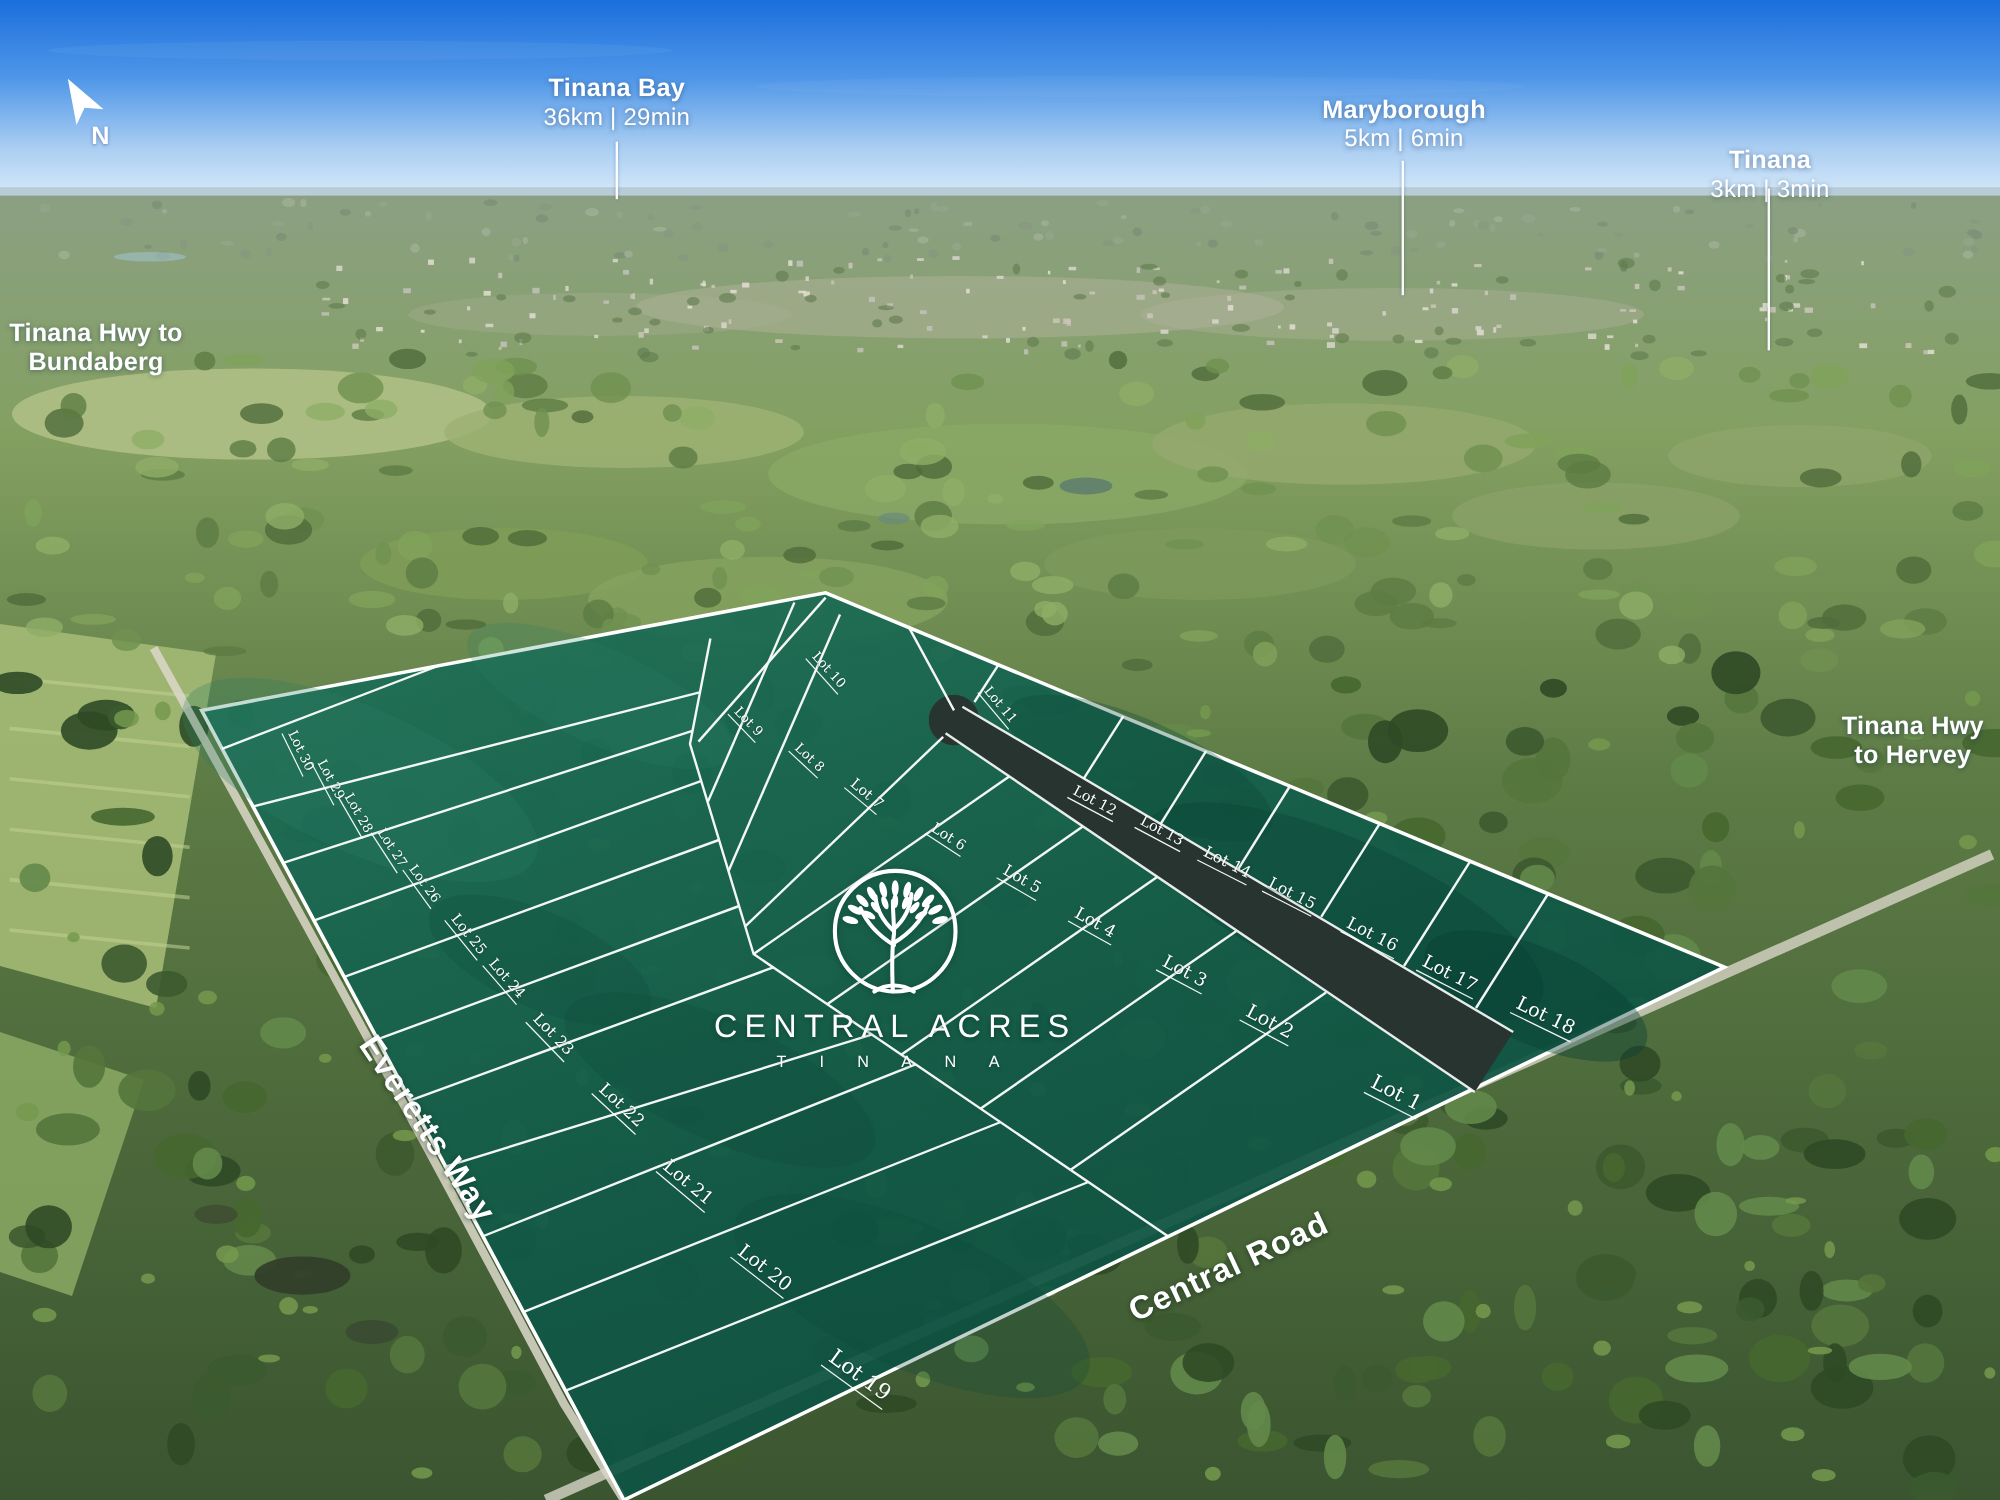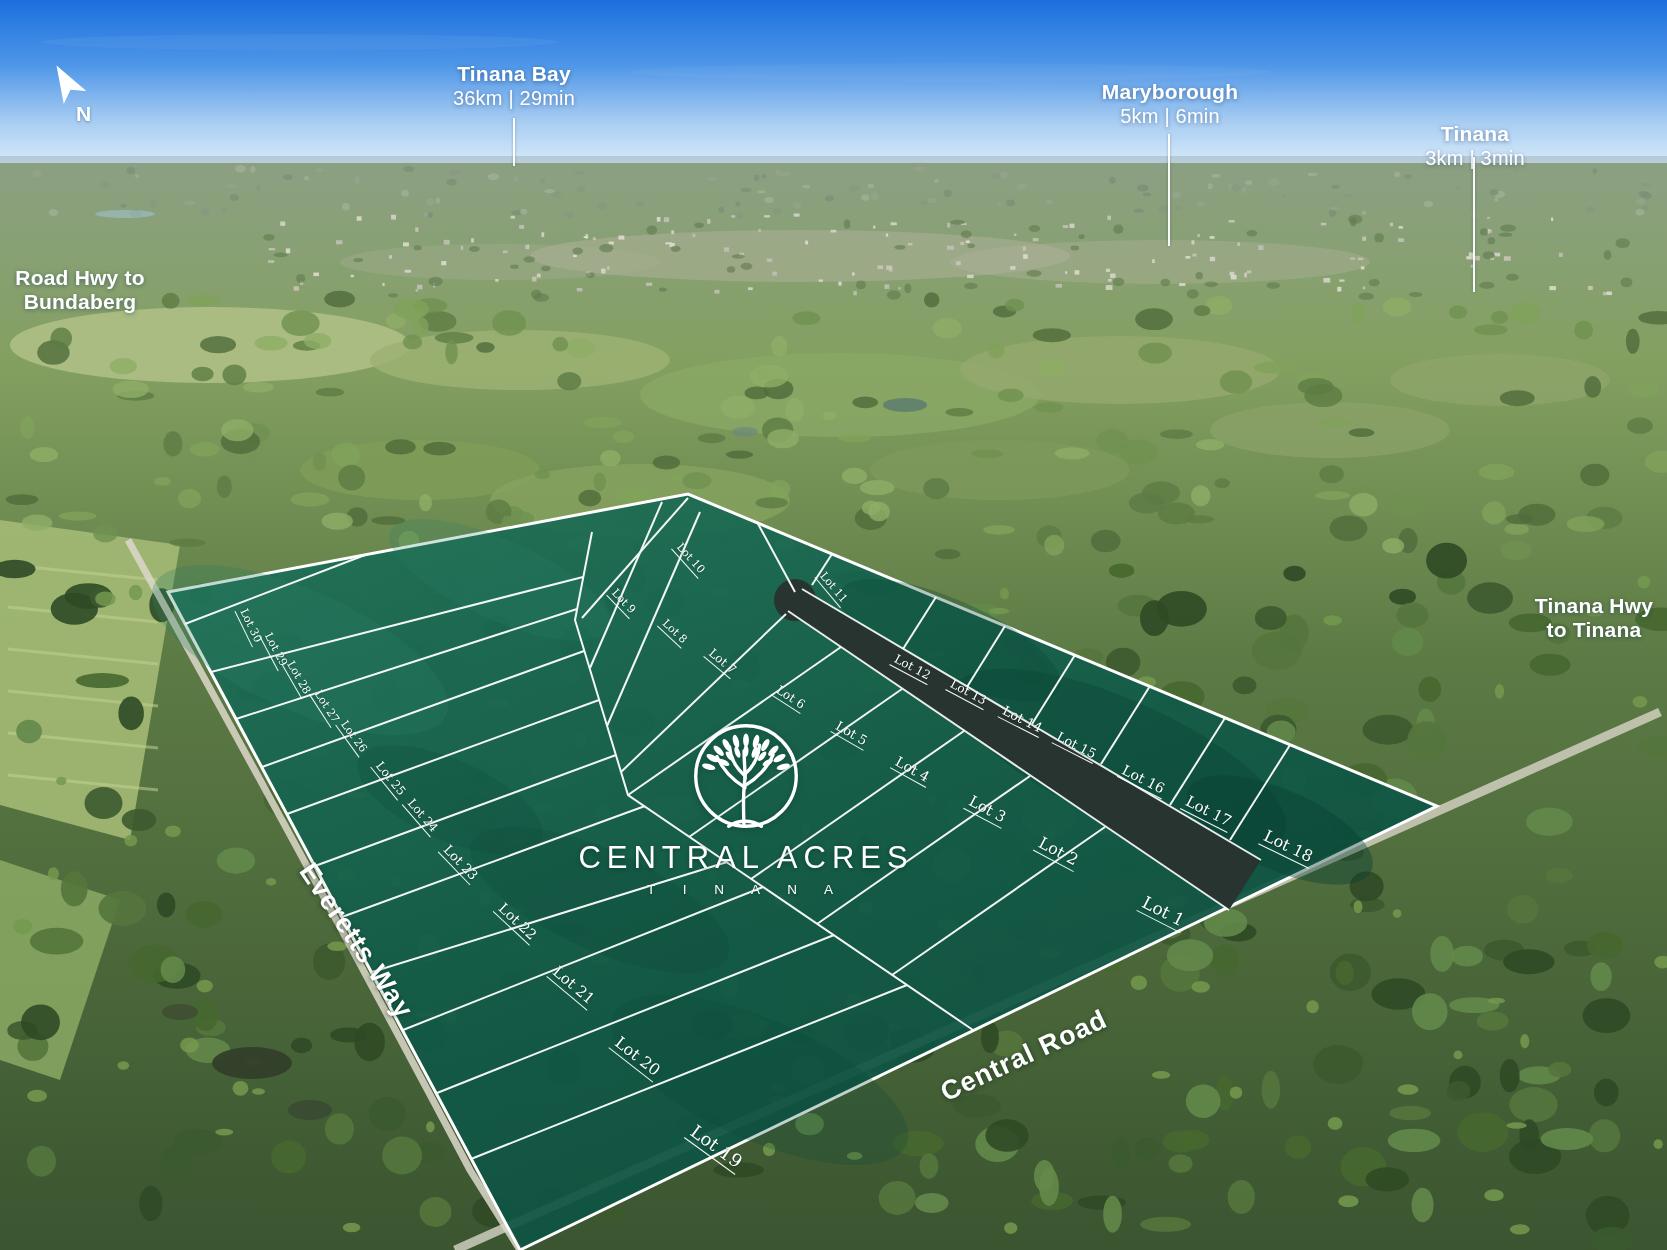--- a/index.html
+++ b/index.html
@@ -17,21 +17,21 @@
            text-shadow:0 1px 4px rgba(0,30,20,.55);letter-spacing:1px;}
   .lot{position:absolute;color:#fff;font-family:"DejaVu Serif",serif;font-weight:500;
        white-space:nowrap;text-shadow:0 1px 2px rgba(0,35,28,.5);
        border-bottom:1.5px solid rgba(255,255,255,.95);padding:0 2px 1px 2px;}
   .compass{position:absolute;left:46px;top:60px;width:70px;height:74px;color:#fff;}
   .compass .nlab{position:absolute;left:30px;top:42px;font-size:21px;font-weight:700;
                  text-shadow:0 1px 3px rgba(0,35,80,.4);}
   .logo{position:absolute;left:746px;top:718px;transform:translateX(-50%);
         width:460px;text-align:center;color:#fff;}
   .logo .emblem{display:block;margin:0 auto;filter:drop-shadow(0 1px 3px rgba(0,35,28,.35));}
-  .logo .name{font-size:31px;font-weight:500;letter-spacing:6px;margin-top:6px;
+  .logo .name{font-size:27px;font-weight:500;letter-spacing:6px;margin-top:6px;
               text-shadow:0 1px 4px rgba(0,35,28,.45);}
   .logo .loc{font-size:13.5px;font-weight:400;letter-spacing:12px;margin-top:6px;
              text-shadow:0 1px 3px rgba(0,35,28,.45);}
 </style>
 </head>
 <body>
 
 <div class="stage">
 
   <svg class="scene" viewBox="0 0 1667 1250" preserveAspectRatio="none">
@@ -1010,26 +1010,26 @@
           <div class="ln b">Maryborough</div>
           <div class="ln">5km | 6min</div>
         </div>
         <div class="leader" style="left: 1168px; top: 134px; height: 112px;"></div>
         <div class="callout" style="left: 1475px; top: 104px; margin-top: 18px;">
           <div class="ln b">Tinana</div>
           <div class="ln">3km | 3min</div>
         </div>
         <div class="leader" style="left: 1473px; top: 157px; height: 135px;"></div>
         <div class="callout" style="left: 80px; top: 266px;">
-          <div class="ln b">Road Hwy to</div>
+          <div class="ln b">Tinana Hwy to</div>
           <div class="ln b">Bundaberg</div>
         </div>
         <div class="callout" style="left: 1594px; top: 594px;">
           <div class="ln b">Tinana Hwy</div>
-          <div class="ln b">to Tinana</div>
+          <div class="ln b">to Hervey</div>
         </div>
       </div>
     <div id="roadlabels">
         <div class="roadlab" style="left: 356px; top: 941px; font-size: 27px; transform: translate(-50%, -50%) rotate(56deg);">Everetts Way</div>
         <div class="roadlab" style="left: 1024px; top: 1056px; font-size: 27px; transform: translate(-50%, -50%) rotate(-25deg);">Central Road</div>
       </div>
     <div id="lotlabels">
         <div class="lot" style="left: 250px; top: 626px; font-size: 11px; transform: translate(-50%, -50%) rotate(64deg);">Lot 30</div>
         <div class="lot" style="left: 275px; top: 650px; font-size: 11px; transform: translate(-50%, -50%) rotate(62deg);">Lot 29</div>
         <div class="lot" style="left: 298px; top: 678px; font-size: 11px; transform: translate(-50%, -50%) rotate(60deg);">Lot 28</div>

